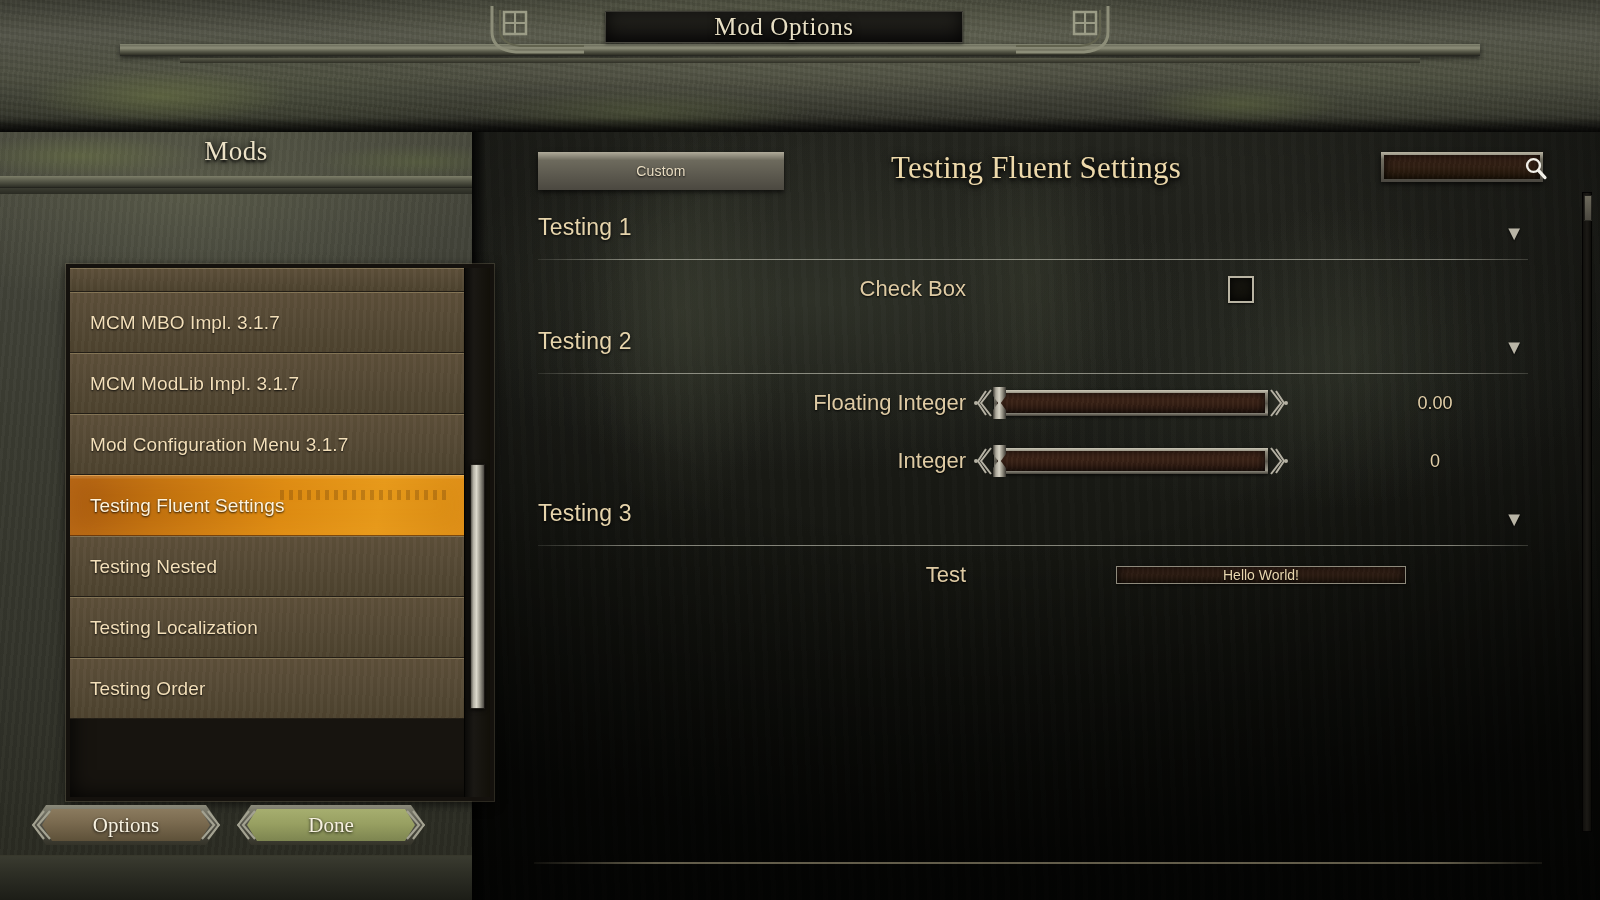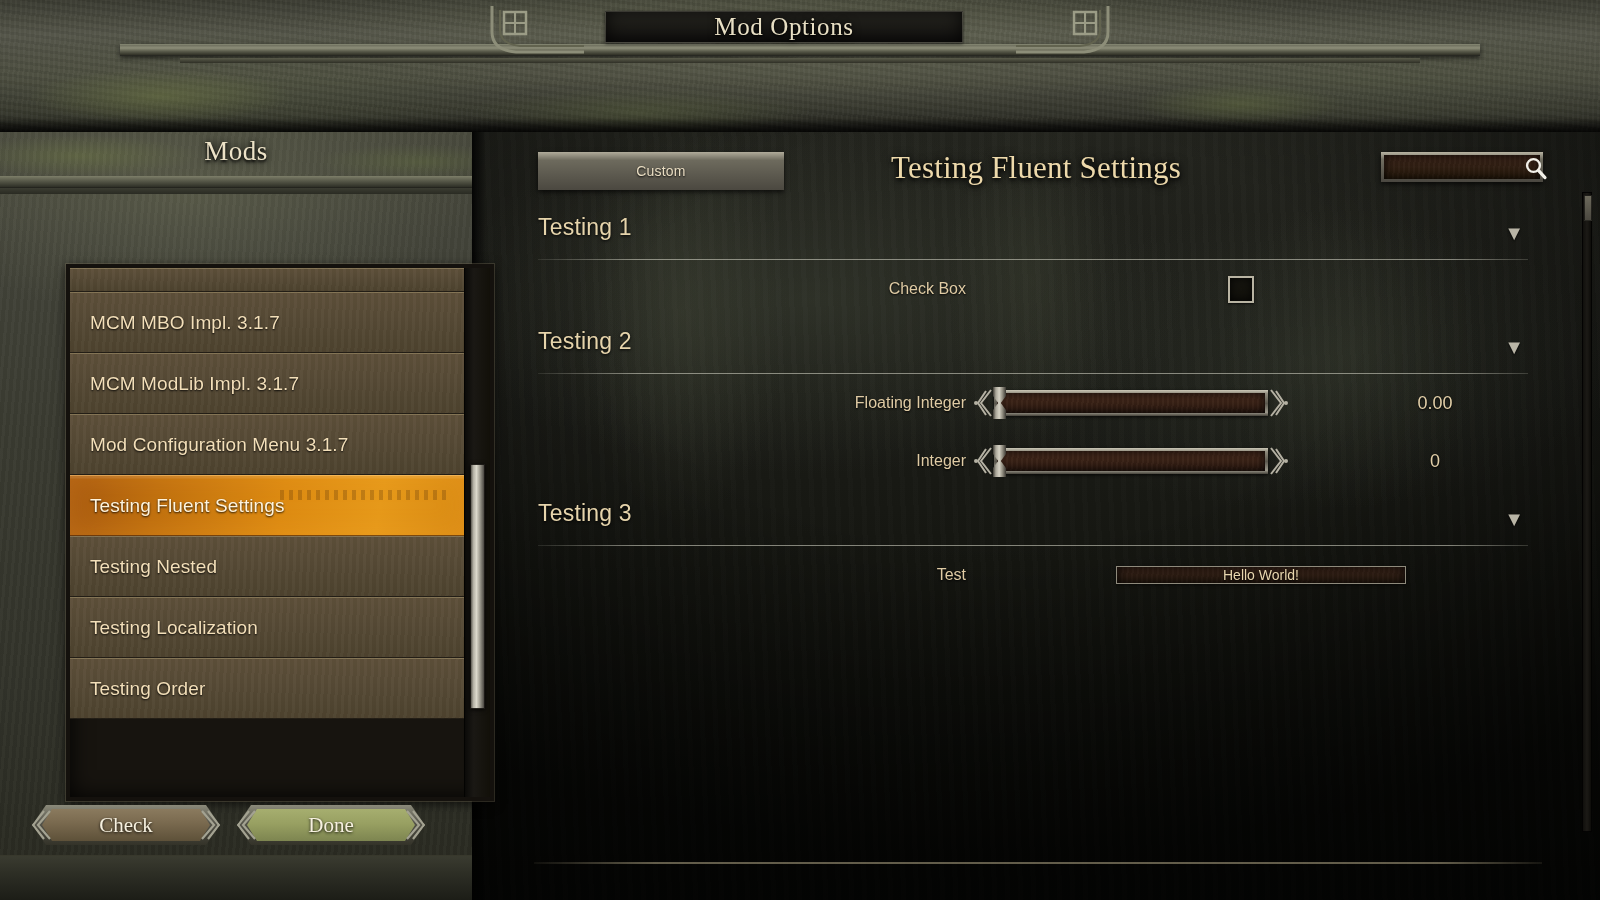--- a/index.html
+++ b/index.html
@@ -249,21 +249,21 @@
     text-shadow:0 1px 3px rgba(0,0,0,.95);
   }
   .grp-head .chev{ position:absolute; right:4px; top:18px; }
   .grp-head .rule{
     position:absolute; left:10px; right:0; bottom:0; height:1px;
     background:linear-gradient(90deg, rgba(190,190,176,.12), rgba(200,200,186,.62) 10%, rgba(200,200,186,.62) 92%, rgba(190,190,176,.22));
   }
 
   .row{ position:relative; height:58px; display:flex; align-items:center; }
   .row .lbl{
-    position:absolute; right:562px; font-size:16px; color:#dfcba4;
+    position:absolute; right:562px; font-size:22px; color:#dfcba4;
     text-shadow:0 1px 2px rgba(0,0,0,.95); white-space:nowrap;
   }
   .row .ctl{ position:absolute; left:448px; }
   .row .val{
     position:absolute; left:862px; width:90px; text-align:center;
     font-size:18px; color:#e2cfa8; text-shadow:0 1px 2px rgba(0,0,0,.95);
   }
 
   .checkbox{
     width:26px; height:27px;
@@ -414,21 +414,21 @@
         </g>
           <circle cx="2.5" cy="16" r="2" fill="#a3a291"></circle>
       </svg>
       <svg class="brk r" viewBox="0 0 22 32">
         <g fill="none" stroke="#a3a291" stroke-width="2.2">
           <path d="M20 2 L8 16 L20 30"></path>
             <path d="M14 2 L3 16 L14 30"></path>
         </g>
           <circle cx="2.5" cy="16" r="2" fill="#a3a291"></circle>
       </svg>
-      <span class="lbl">Check</span>
+      <span class="lbl">Options</span>
     </div>
 
     <div class="orn-btn" id="done-btn">
       <div class="inner"></div>
       <svg class="brk l" viewBox="0 0 22 32">
         <g fill="none" stroke="#a3a291" stroke-width="2.2">
           <path d="M20 2 L8 16 L20 30"></path>
             <path d="M14 2 L3 16 L14 30"></path>
         </g>
           <circle cx="2.5" cy="16" r="2" fill="#a3a291"></circle>

